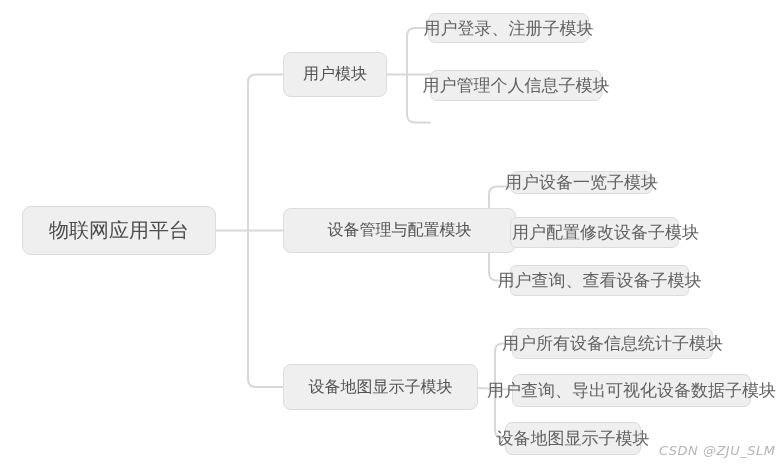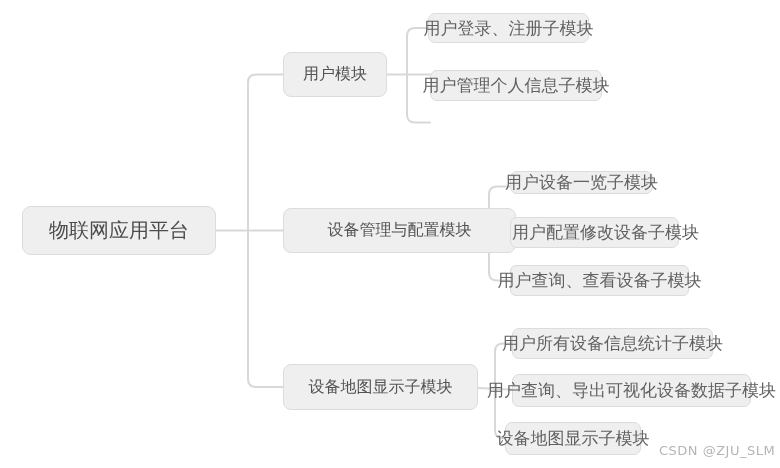--- a/index.html
+++ b/index.html
@@ -51,20 +51,21 @@
   .l6 { left: 510px; top: 265px; width: 179px; height: 31px; border-radius: 6px; }
   .l7 { left: 512px; top: 328px; width: 201px; height: 31px; }
   .l8 { left: 512px; top: 374px; width: 239px; height: 33px; }
   .l9 { left: 505px; top: 422px; width: 136px; height: 33px; }
   .watermark {
     position: absolute;
     left: 659px; top: 443px;
     font-size: 13px;
     color: #b5b5b5;
     letter-spacing: 0.5px;
+    font-style: italic;
   }
 </style>
 </head>
 <body>
 
 <div class="canvas">
 
   <svg class="connectors" viewBox="0 0 780 468">
     <path d="M 216 230.5 L 283 230.5"></path>
     <path d="M 283 74.5 L 256 74.5 Q 248 74.5 248 82.5 L 248 379 Q 248 387 256 387 L 283 387"></path>

